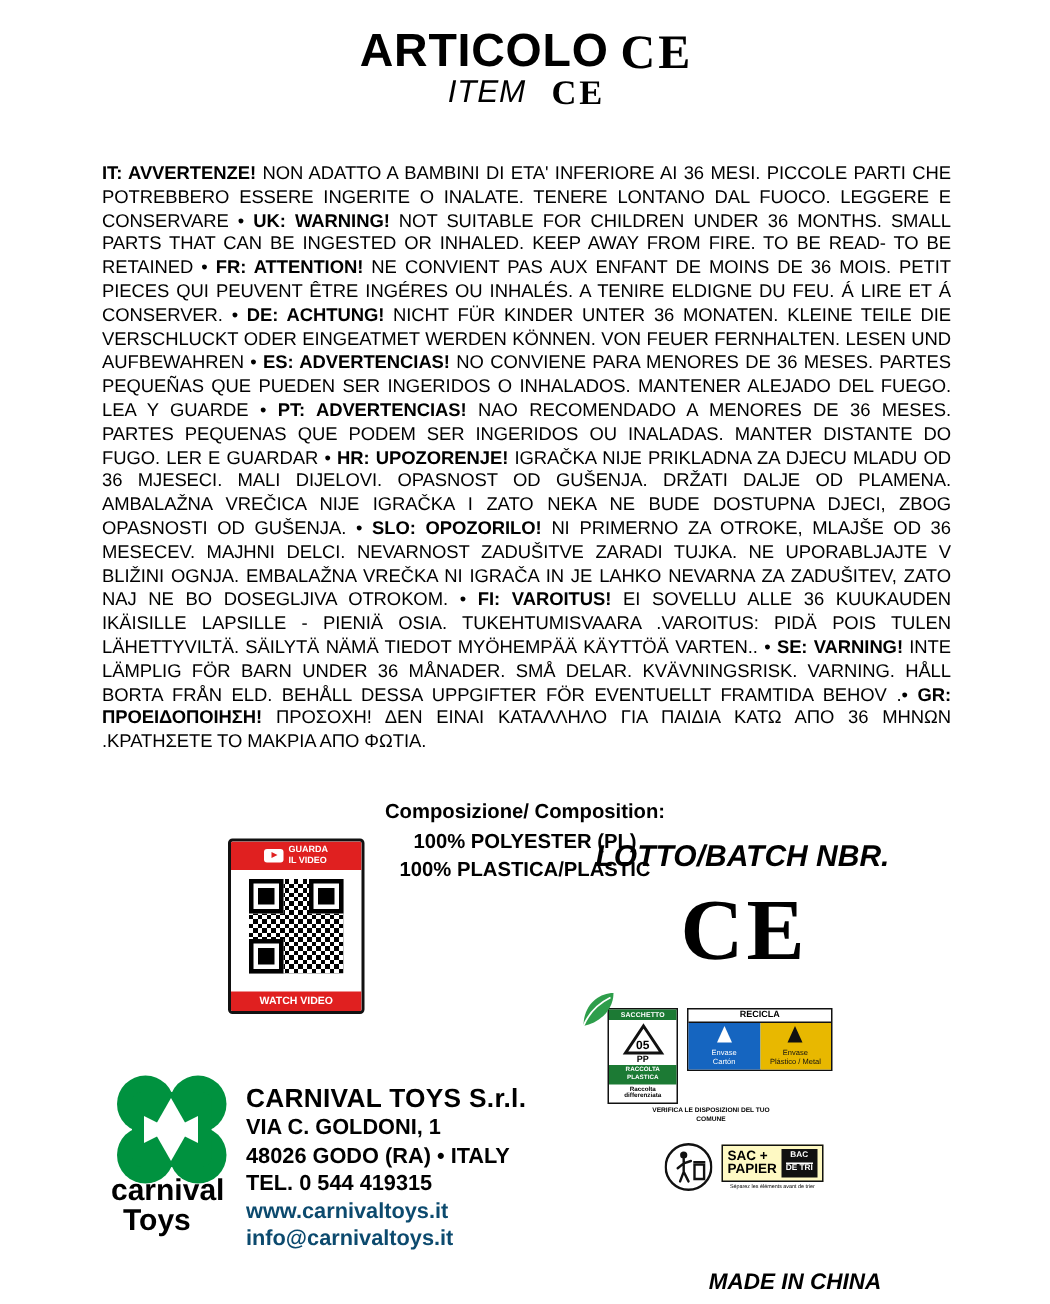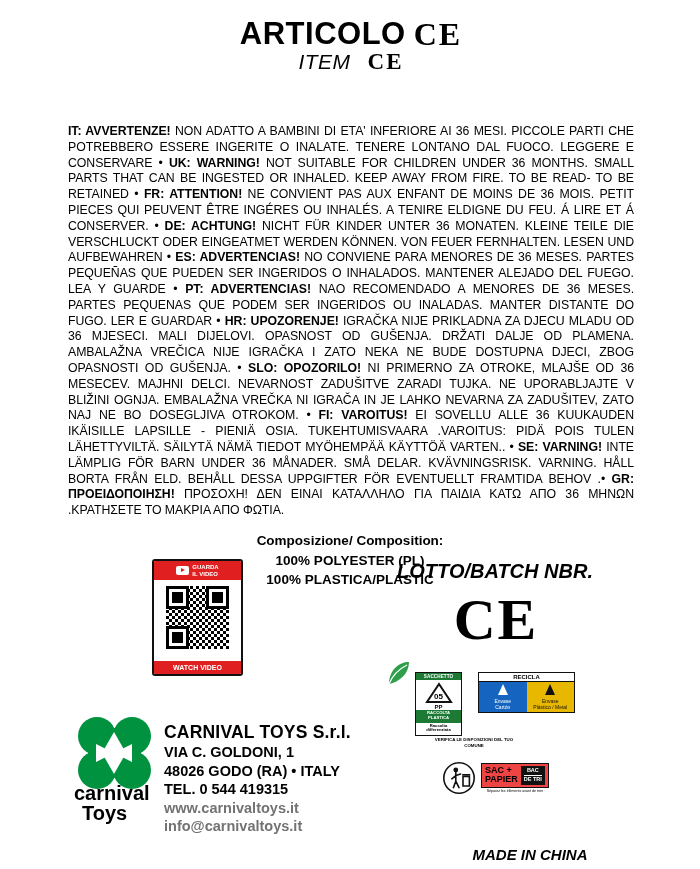--- a/index.html
+++ b/index.html
@@ -39,21 +39,20 @@
   .ce-big .c,.ce-big .e{font-size:32px;}
   .ce-mid .c,.ce-mid .e{font-size:23px;}
   .ce-huge .c,.ce-huge .e{font-size:58px;font-weight:bold;}
 
   
   .warnings{
     position:absolute;left:68px;top:108px;width:566px;
     font-size:12.3px;line-height:1.285;
     text-align:justify;
     letter-spacing:-0.05px;
-    margin-top:16px;
   }
   .warnings b{font-weight:bold;}
 
   
   .composition{
     position:absolute;left:0;top:487px;width:700px;
     text-align:center;font-weight:bold;font-size:13.5px;line-height:1.45;margin-top:44px;
   }
 
   
@@ -109,25 +108,25 @@
   }
   .clover{
     width:84px;height:110px;position:relative;flex:none;
   }
   .clover svg{display:block;}
   .company{
     padding-top:6px;
   }
   .company .name{font-weight:bold;font-size:17.5px;letter-spacing:0.2px;}
   .company .line{font-size:14.5px;line-height:1.28;font-weight:bold;}
-  .company .web{font-weight:bold;font-size:14.5px;color:#737373;line-height:1.3;}
+  .company .web{font-weight:bold;font-size:14.5px;color:#0c4a6e;line-height:1.3;}
 
   
   .recyc{position:absolute;left:405px;top:672px;width:230px;}
-  .rec-row1{display:flex;align-items:flex-start;gap:10px;}
+  .rec-row1{display:flex;align-items:flex-start;gap:0;}
   .rec-box{
     border:1px solid #111;background:#fff;width:45px;
     font-size:4.6px;text-align:center;
   }
   .rec-box .hdr{
     background:#111;color:#fff;font-weight:bold;font-size:4.6px;padding:1px 0;
     letter-spacing:0.1px;
   }
   .rec-box .tri{
     height:26px;display:flex;align-items:center;justify-content:center;
@@ -147,21 +146,21 @@
   .recicla .hdr{font-weight:bold;font-size:6px;text-align:center;padding:1px 0;border-bottom:1px solid #111;}
   .recicla .cols{display:flex;}
   .recicla .col{width:50%;text-align:center;font-size:5px;padding:1px 0 2px;}
   .recicla .col.b{background:#1565c0;color:#fff;}
   .recicla .col.y{background:#e8b800;color:#111;}
   .binman{
     width:32px;height:32px;
   }
   .rec-row2{display:flex;align-items:center;gap:6px;margin-top:14px;margin-left:38px;}
   .sacbox{
-    border:1px solid #111;background:#ef4444;display:flex;align-items:center;gap:3px;
+    border:1px solid #111;background:#fef9c3;display:flex;align-items:center;gap:3px;
     padding:2px 3px;
   }
   .sacbox .txt{font-weight:bold;font-size:9px;line-height:1.0;}
   .sacbox .bac{
     background:#111;color:#fff;font-weight:bold;font-size:5.5px;text-align:center;
     padding:2px 3px;line-height:1.05;
   }
   .sac-note{font-size:3.6px;text-align:center;margin-top:1px;}
 
   .made{

